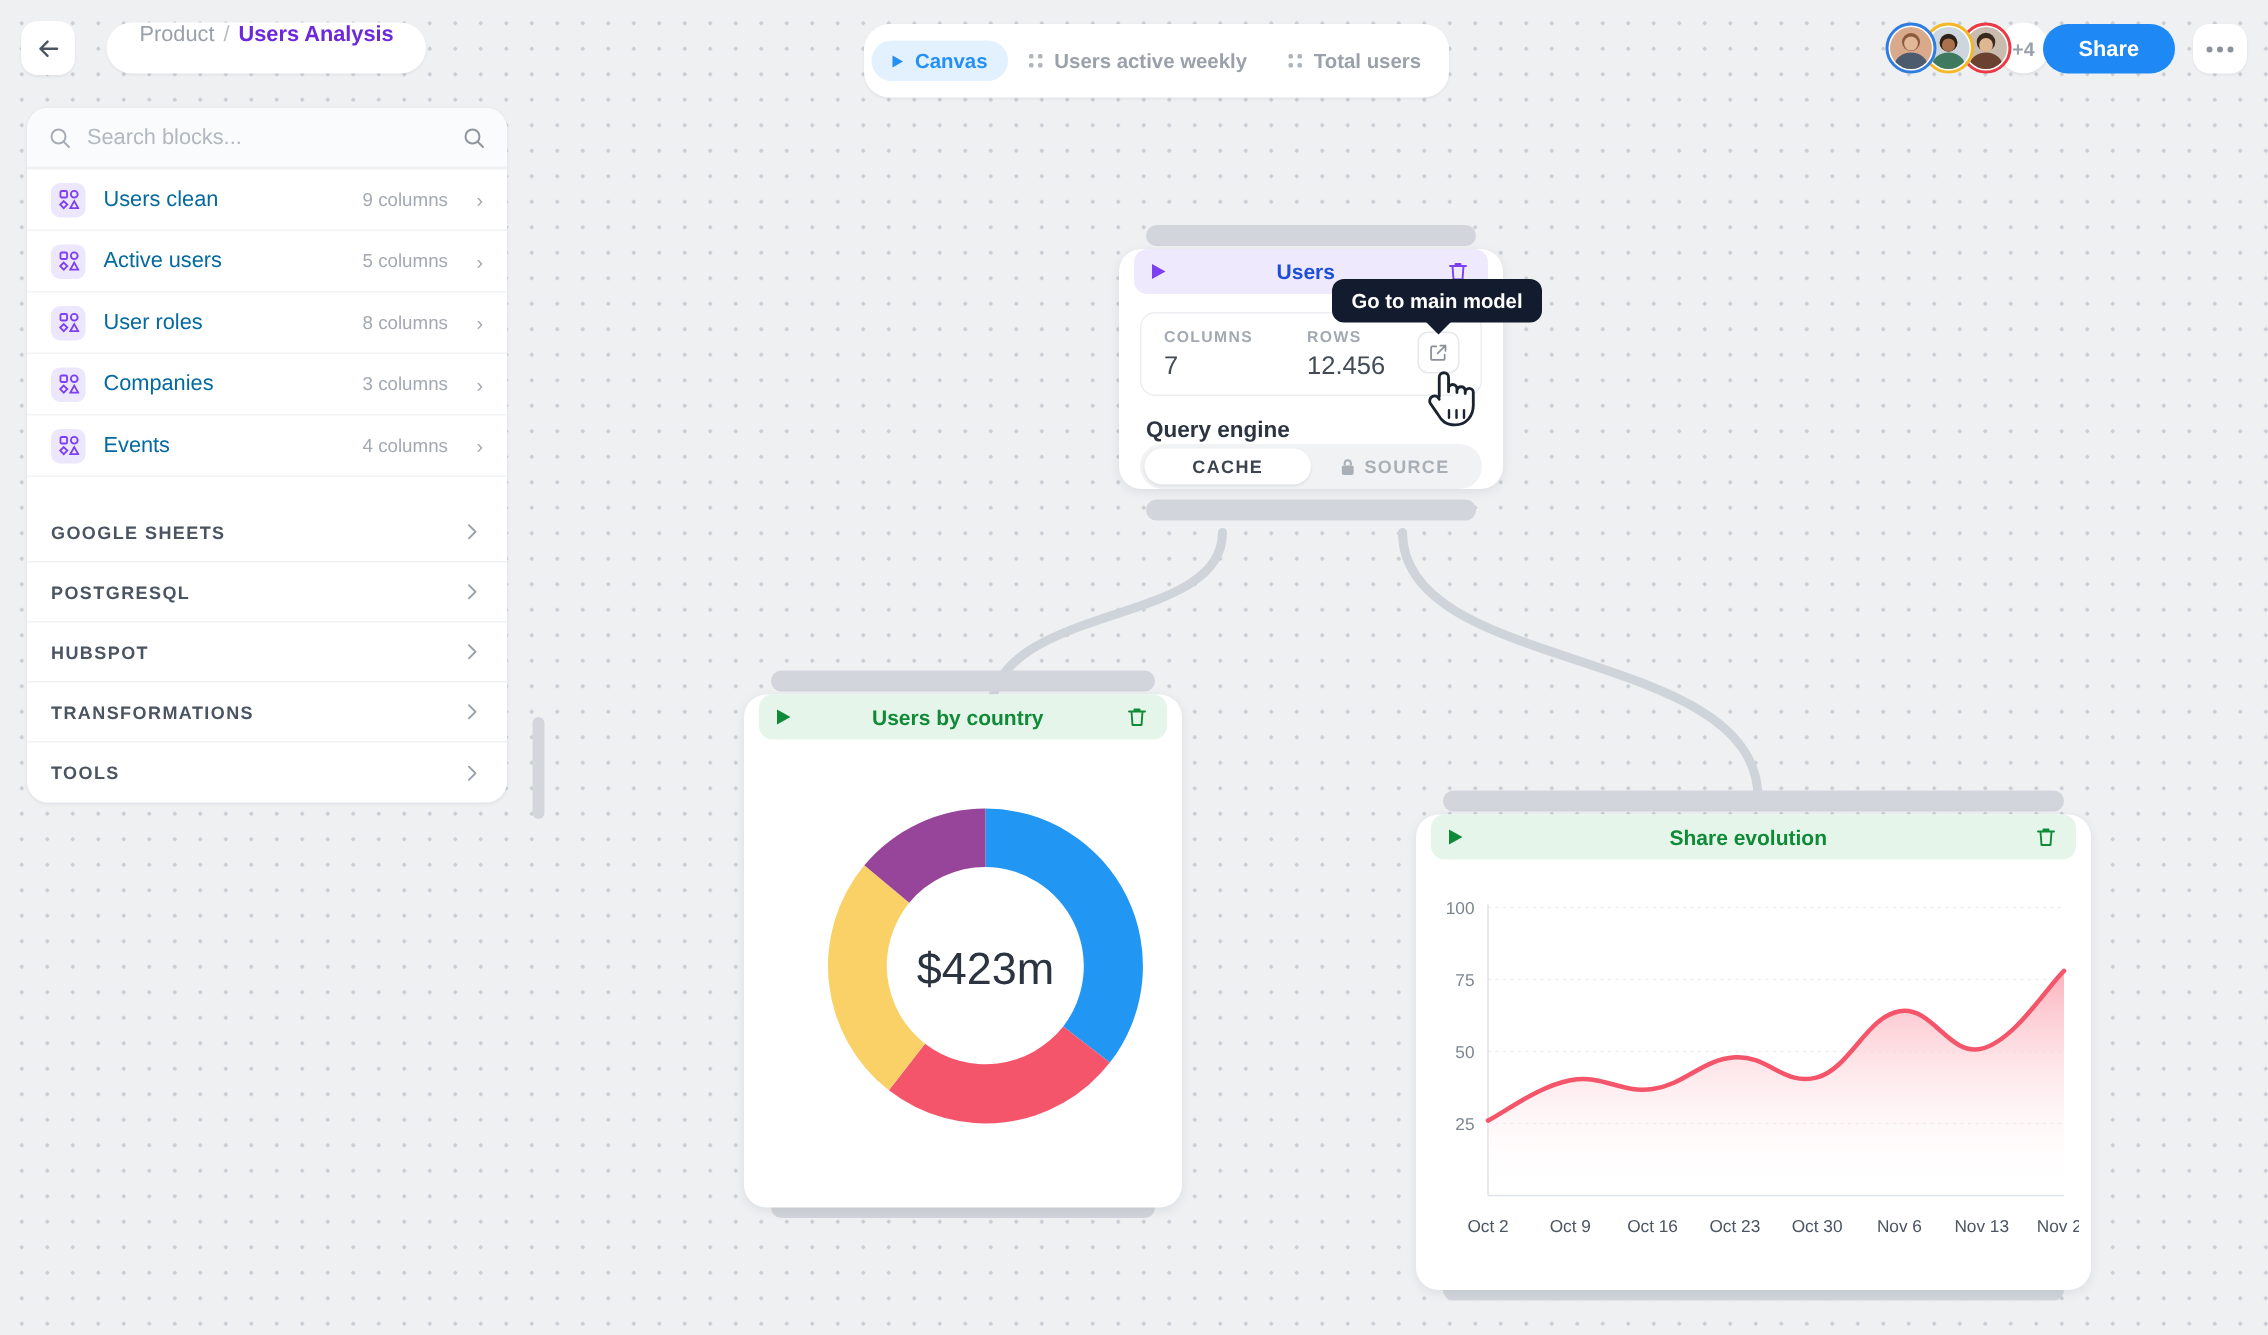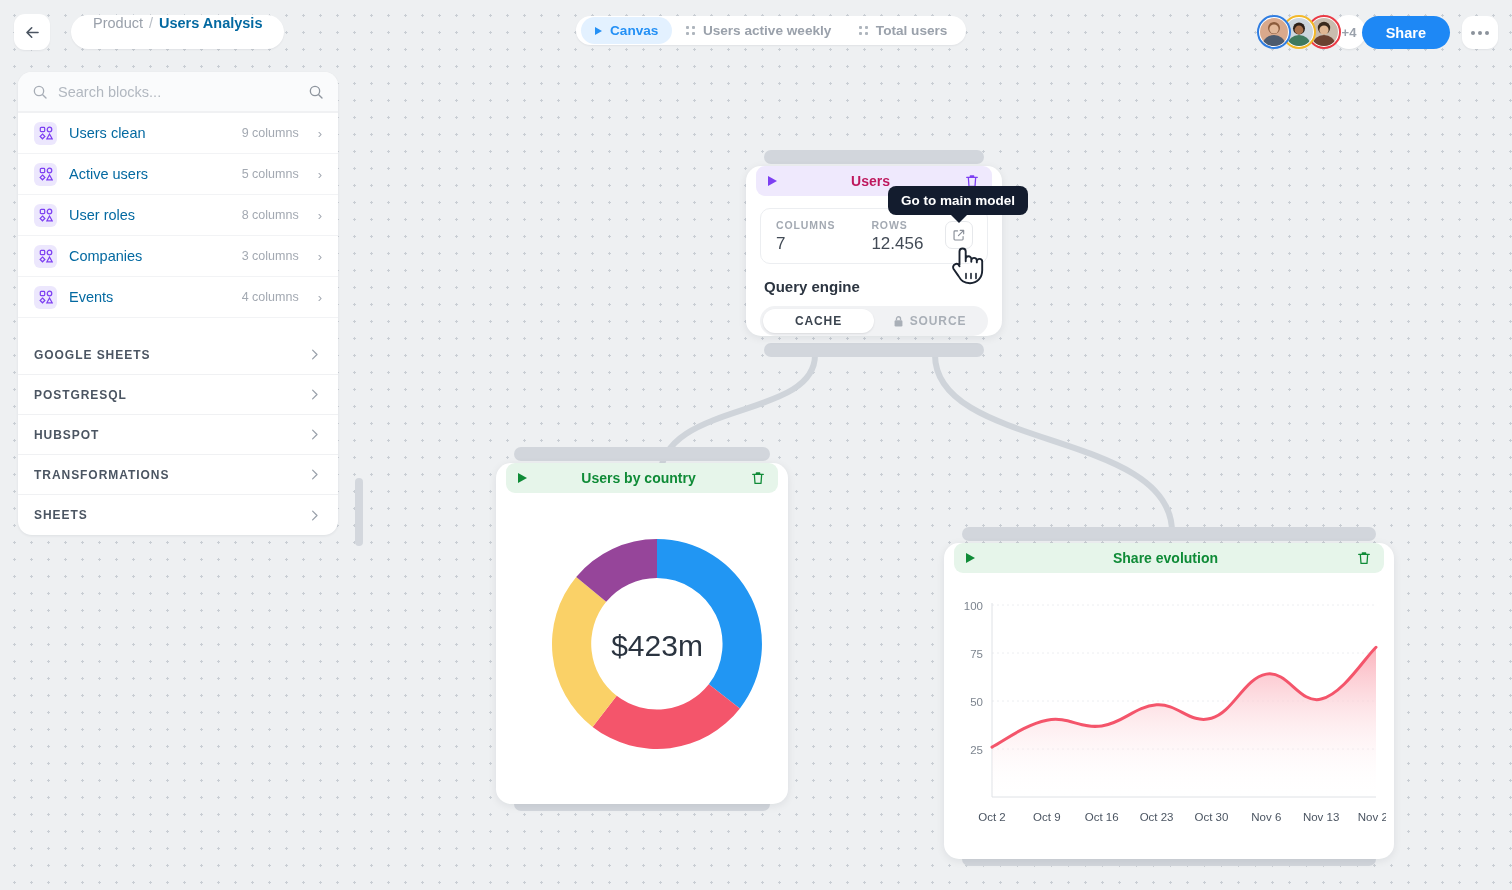--- a/index.html
+++ b/index.html
@@ -35,24 +35,24 @@
   .breadcrumb {
     position: absolute; left: 71px; top: 15px; height: 34px;
     background: #ffffff; border-radius: 17px;
     display: flex; align-items: flex-start; gap: 6px;
     padding: 0 22px;
     box-shadow: 0 1px 2px rgba(16,24,40,.06);
     font-size: 14.5px;
   }
   .bc-parent { color: #9aa1ab; font-weight: 500; }
   .bc-sep { color: #b9bfc7; font-weight: 500; }
-  .bc-current { color: #0369a1; font-weight: 700; }
+  .bc-current { color: #6d28d9; font-weight: 700; }
 
   .tabs {
-    position: absolute; left: 576px; top: 16px; height: 29px;
+    position: absolute; left: 576px; top: 16px; height: 49px;
     background: #ffffff; border-radius: 17px;
     display: flex; align-items: center; padding: 3px 5px;
     box-shadow: 0 1px 2px rgba(16,24,40,.06);
   }
   .tab {
     display: flex; align-items: center; gap: 8px;
     height: 27px; padding: 0 14px; border-radius: 14px;
     font-size: 13.6px; font-weight: 700; color: #9aa1ab;
     cursor: pointer; white-space: nowrap;
   }
@@ -159,21 +159,21 @@
     z-index: 2;
   }
   .node-head {
     margin: 9px 10px 0 10px; height: 30px; border-radius: 9px;
     display: flex; align-items: center; padding: 0 12px;
     font-size: 14px; font-weight: 700;
   }
   .node-head .title { flex: 1; text-align: center; }
   .play-tri { width: 0; height: 0; border-top: 5.5px solid transparent;
               border-bottom: 5.5px solid transparent; cursor: pointer; }
-  .head-purple { background: #efe9fd; color: #be185d; }
+  .head-purple { background: #efe9fd; color: #1d4ed8; }
   .head-purple .play-tri { border-left: 9px solid #7d3ff2; }
   .head-green { background: #e6f5ea; color: #0f8b37; }
   .head-green .play-tri { border-left: 9px solid #0f8b37; }
 
   
   #users-node { left: 746px; top: 157px; width: 256px; }
   .stat-box {
     margin: 12px 14px 0 14px; border: 1px solid #eceef1; border-radius: 10px;
     height: 56px; display: flex; align-items: center; padding: 0 15px; position: relative;
   }
@@ -181,21 +181,21 @@
   .stat .lbl { font-size: 10.5px; font-weight: 700; letter-spacing: .9px; color: #a3a9b2; }
   .stat .val { font-size: 17px; color: #424a55; margin-top: 3px; }
   .ext-btn {
     position: absolute; right: 14px; top: 12px;
     width: 28px; height: 28px; border-radius: 7px; border: 1px solid #e6e8eb;
     display: flex; align-items: center; justify-content: center; cursor: pointer;
     background: #fff;
   }
   .qe-label { margin: 14px 0 0 18px; font-size: 15px; font-weight: 700; color: #2b3440; }
   .toggle {
-    margin: 11px 14px 14px 14px; height: 30px; border-radius: 15px;
+    margin: 1px 14px 14px 14px; height: 30px; border-radius: 15px;
     background: #f1f2f4; display: flex; align-items: center; padding: 3px;
   }
   .seg {
     flex: 1; height: 24px; border-radius: 12px;
     display: flex; align-items: center; justify-content: center; gap: 6px;
     font-size: 12px; font-weight: 700; letter-spacing: .9px; cursor: pointer;
   }
   .seg.on { background: #fff; color: #3b444f; box-shadow: 0 1px 2px rgba(16,24,40,.1); }
   .seg.off { color: #a9afb7; }
 
@@ -417,21 +417,21 @@
           <path d="M9 5l7 7-7 7" stroke="#9aa1ab" stroke-width="2" stroke-linecap="round" stroke-linejoin="round"></path>
         </svg>
     </div>
     <div class="group-row">
       <span class="ttl">TRANSFORMATIONS</span>
       <svg width="15" height="15" viewBox="0 0 24 24" fill="none">
           <path d="M9 5l7 7-7 7" stroke="#9aa1ab" stroke-width="2" stroke-linecap="round" stroke-linejoin="round"></path>
         </svg>
     </div>
     <div class="group-row">
-      <span class="ttl">SHEETS</span>
+      <span class="ttl">TOOLS</span>
       <svg width="15" height="15" viewBox="0 0 24 24" fill="none">
           <path d="M9 5l7 7-7 7" stroke="#9aa1ab" stroke-width="2" stroke-linecap="round" stroke-linejoin="round"></path>
         </svg>
     </div>
   </div>
 
   <div class="scrollbar"></div>
 
   <div class="node" id="users-node">
     <div class="stack-top"></div>

